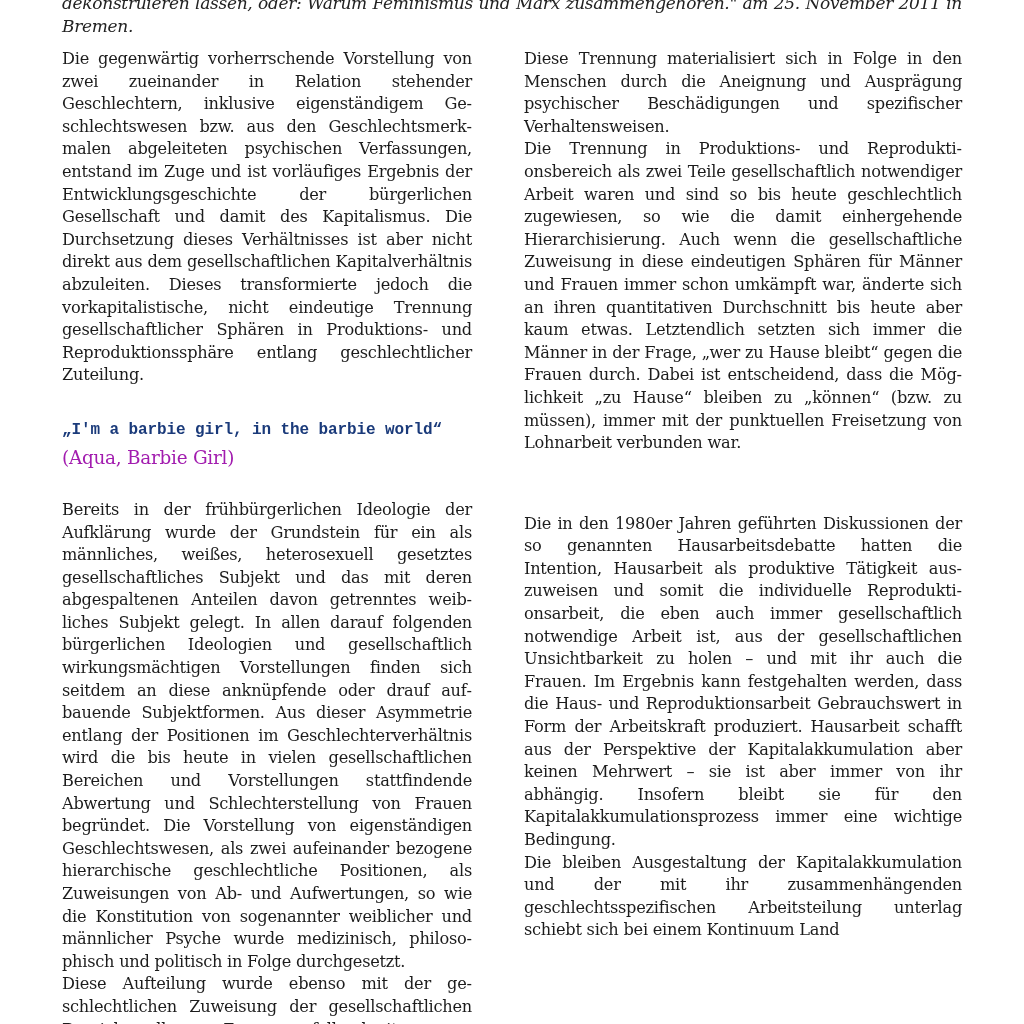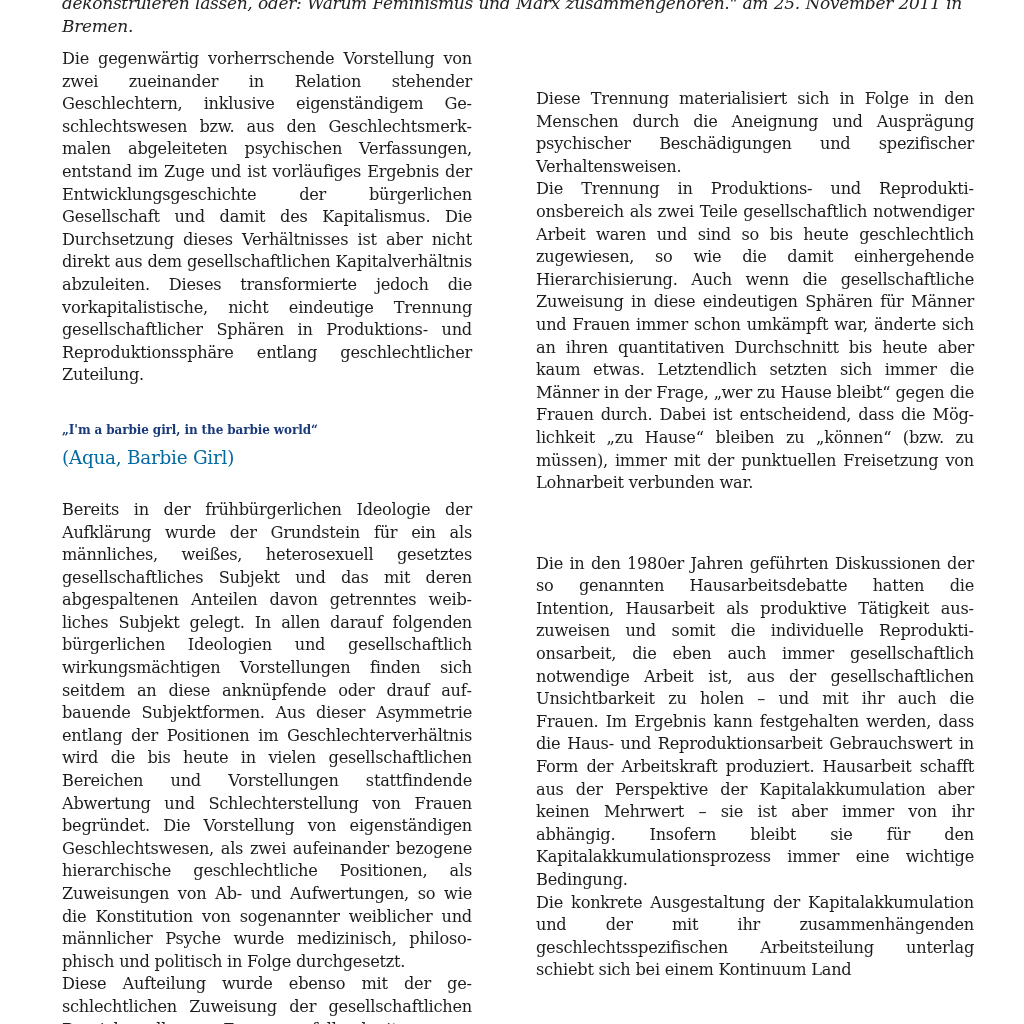--- a/index.html
+++ b/index.html
@@ -4,26 +4,26 @@
 <style>
   html, body { margin:0; padding:0; background:#ffffff; }
   body { width:1024px; height:1024px; overflow:hidden; position:relative; color:#1c1c1c;
          font-family:"DejaVu Serif", serif; }
   .intro { position:absolute; left:62px; top:-8px; width:900px; font-style:italic;
            font-size:17px; line-height:22.5px; color:#222; text-align:justify;
            font-family:"DejaVu Serif", serif; letter-spacing:-0.3px; }
   .col { position:absolute; top:48px; font-size:16.2px; line-height:22.6px;
          text-align:justify; hyphens:manual; letter-spacing:-0.25px; }
   .col.left { left:62px; width:410px; }
-  .col.right { left:536px; width:438px;margin-top:40px; }
+  .col.right { left:524px; width:438px; }
   p { margin:0; }
   .gap { height:30px; }
-  .heading { margin:0; font-size:12px; line-height:27px; font-weight:bold; color:#1a3a7a;
-             text-align:justify; letter-spacing:-0.1px; }
-  .source { font-weight:normal; color:#0369a1; }
+  .heading { margin:0; font-size:16px; line-height:27px; font-weight:bold; color:#1a3a7a;
+             text-align:justify; letter-spacing:-0.1px;font-family:Liberation Mono, monospace; }
+  .source { font-weight:normal; color:#a21caf; }
   .sub { font-size:18.4px; line-height:27px; margin:0; }
   .after-heading { height:28px; }
 </style>
 </head>
 <body>
 
 <div class="intro">dekonstruieren lassen, oder: Warum Feminismus und Marx zusammengehören." am 25. November 2011 in Bremen.</div>
 
 <div class="col left">
   <p>Die gegenwärtig vorherrschende Vorstellung von zwei zueinander in Relation stehender Geschlechtern, inklusive eigenständigem Ge­schlechtswesen bzw. aus den Geschlechtsmerk­malen abgeleiteten psychischen Verfassungen, entstand im Zuge und ist vorläufiges Ergebnis der Entwicklungsgeschichte der bürgerlichen Gesellschaft und damit des Kapitalismus. Die Durchsetzung dieses Verhältnisses ist aber nicht direkt aus dem gesellschaftlichen Kapitalver­hältnis abzuleiten. Dieses transformierte jedoch die vorkapitalistische, nicht eindeutige Tren­nung gesellschaftlicher Sphären in Produktions- und Reproduktionssphäre entlang geschlechtli­cher Zuteilung.</p>
@@ -36,14 +36,14 @@
   <p>Bereits in der frühbürgerlichen Ideologie der Aufklärung wurde der Grundstein für ein als männliches, weißes, heterosexuell gesetztes gesellschaftliches Subjekt und das mit deren abgespaltenen Anteilen davon getrenntes weib­liches Subjekt gelegt. In allen darauf folgenden bürgerlichen Ideologien und gesellschaftlich wirkungsmächtigen Vorstellungen finden sich seitdem an diese anknüpfende oder drauf auf­bauende Subjektformen. Aus dieser Asymmetrie entlang der Positionen im Geschlechterverhält­nis wird die bis heute in vielen gesellschaftli­chen Bereichen und Vorstellungen stattfindende Abwertung und Schlechterstellung von Frauen begründet. Die Vorstellung von eigenständigen Geschlechtswesen, als zwei aufeinander bezoge­ne hierarchische geschlechtliche Positionen, als Zuweisungen von Ab- und Aufwertungen, so wie die Konstitution von sogenannter weiblicher und männlicher Psyche wurde medizinisch, philoso­phisch und politisch in Folge durchgesetzt.</p>
   <p>Diese Aufteilung wurde ebenso mit der ge­schlechtlichen Zuweisung der gesellschaftli­chen Bereiche vollzogen. Zusammenfallend mit</p>
 </div>
 
 <div class="col right">
   <p>Diese Trennung materialisiert sich in Folge in den Menschen durch die Aneignung und Aus­prägung psychischer Beschädigungen und spe­zifischer Verhaltensweisen.</p>
   <p>Die Trennung in Produktions- und Reprodukti­onsbereich als zwei Teile gesellschaftlich not­wendiger Arbeit waren und sind so bis heute geschlechtlich zugewiesen, so wie die damit ein­hergehende Hierarchisierung. Auch wenn die ge­sellschaftliche Zuweisung in diese eindeutigen Sphären für Männer und Frauen immer schon umkämpft war, änderte sich an ihren quantita­tiven Durchschnitt bis heute aber kaum etwas. Letztendlich setzten sich immer die Männer in der Frage, „wer zu Hause bleibt“ gegen die Frau­en durch. Dabei ist entscheidend, dass die Mög­lichkeit „zu Hause“ bleiben zu „können“ (bzw. zu müssen), immer mit der punktuellen Freisetzung von Lohnarbeit verbunden war.</p>
   <div class="gap"></div>
   <div class="after-heading"></div>
   <p>Die in den 1980er Jahren geführten Diskussionen der so genannten Hausarbeitsdebatte hatten die Intention, Hausarbeit als produktive Tätigkeit aus­zuweisen und somit die individuelle Reprodukti­onsarbeit, die eben auch immer gesellschaftlich notwendige Arbeit ist, aus der gesellschaftlichen Unsichtbarkeit zu holen – und mit ihr auch die Frauen. Im Ergebnis kann festgehalten werden, dass die Haus- und Reproduktionsarbeit Ge­brauchswert in Form der Arbeitskraft produziert. Hausarbeit schafft aus der Perspektive der Ka­pitalakkumulation aber keinen Mehrwert – sie ist aber immer von ihr abhängig. Insofern bleibt sie für den Kapitalakkumulationsprozess immer eine wichtige Bedingung.</p>
-  <p>Die konkrete Ausgestaltung der Kapitalakku­mulation und der mit ihr zusammenhängenden geschlechtsspezifischen Arbeitsteilung unter­lag schiebt sich bei einem Kontinuum Land</p>
+  <p>Die bleiben Ausgestaltung der Kapitalakku­mulation und der mit ihr zusammenhängenden geschlechtsspezifischen Arbeitsteilung unter­lag schiebt sich bei einem Kontinuum Land</p>
 </div>
 
 </body></html>

